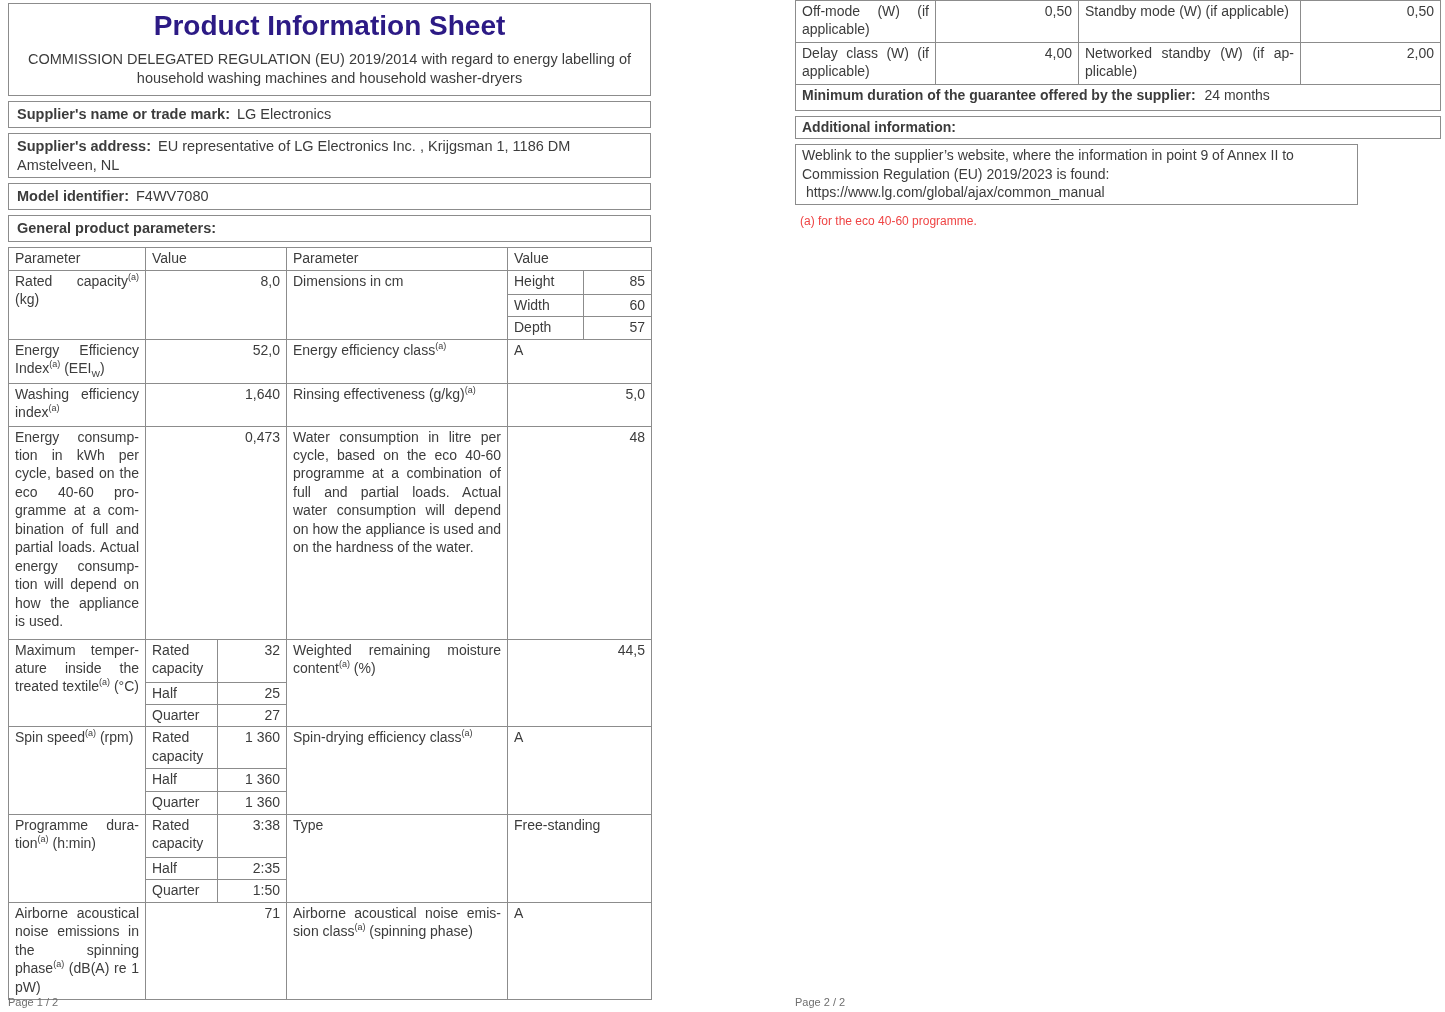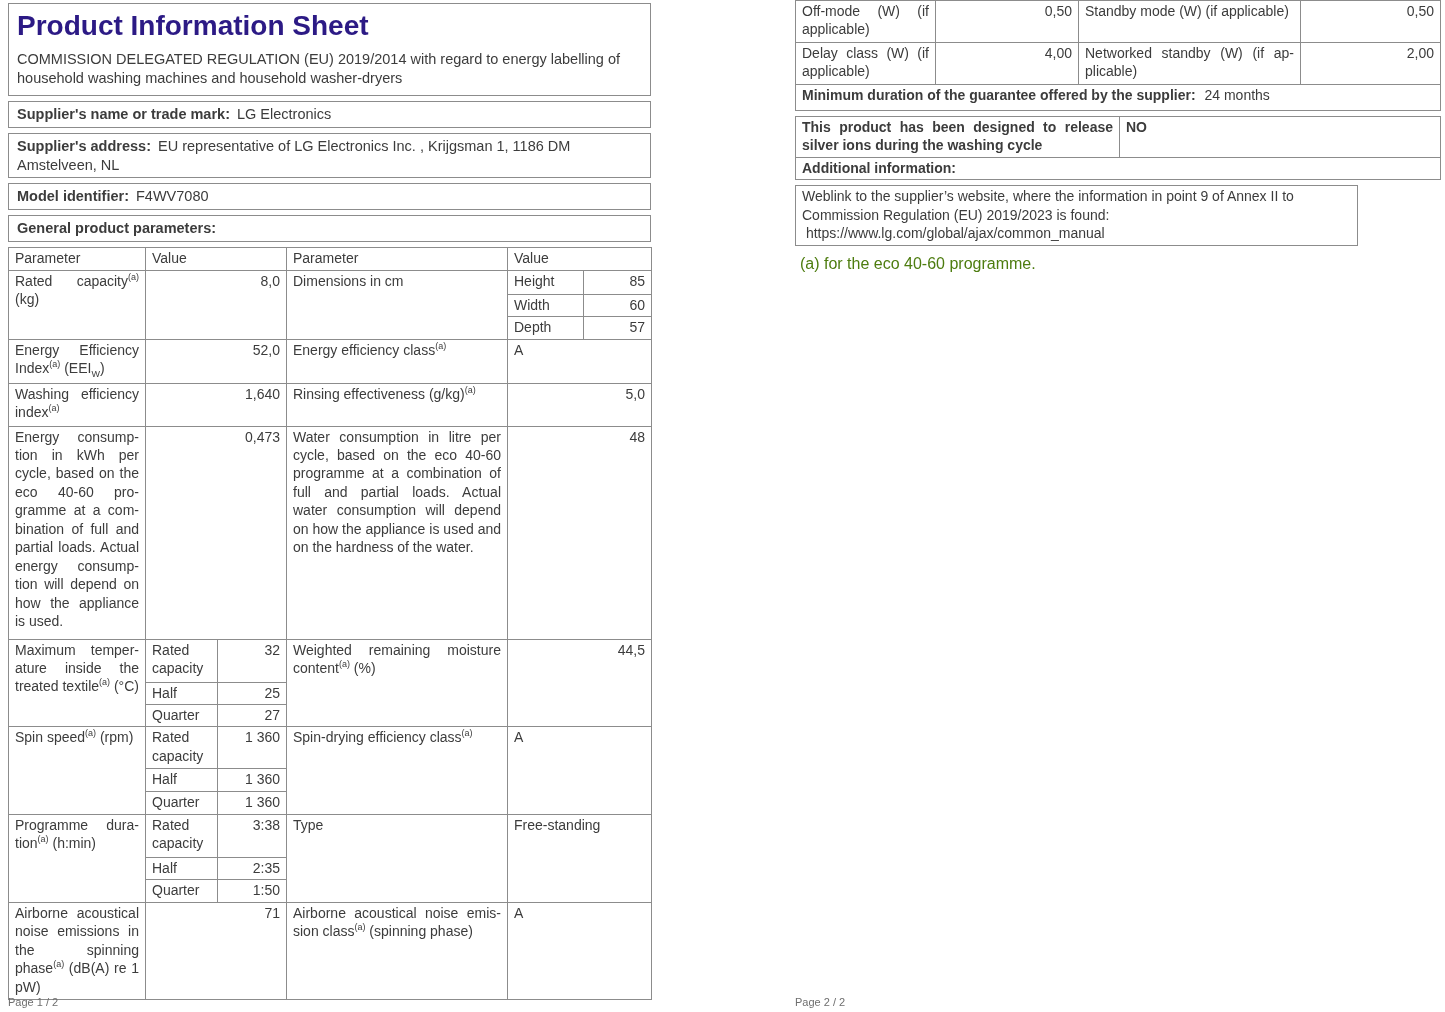--- a/index.html
+++ b/index.html
@@ -15,21 +15,21 @@
   .page1 { left: 8px; top: 3px; width: 643px; }
   .page2 { left: 795px; top: 0; width: 645px; }
 
   .box {
     border: 1px solid #8c8c8c;
     padding: 3px 8px;
     margin-bottom: 5px;
     font-size: 14.5px;
     line-height: 1.3;
   }
-  .title-box { padding: 5px 8px 7px; }
+  .title-box { padding: 5px 16px 7px; text-align: center; }
   .doc-title {
     font-size: 28px;
     font-weight: 700;
     color: #2c1a85;
     line-height: 1.15;
     margin: 1px 0 8px 0;
   }
   .kv .lbl { font-weight: 700; margin-right: 7px; }
   .b { font-weight: 700; }
 
@@ -55,22 +55,22 @@
 
   tr.h21 { height: 21px; }  tr.h22 { height: 22px; }
   tr.h23 { height: 23px; }  tr.h24 { height: 24px; }
   tr.h26 { height: 26px; }  tr.h41 { height: 41px; }
   tr.h42 { height: 42px; }  tr.h43 { height: 43px; }
   tr.h44 { height: 44px; }  tr.h46 { height: 46px; }
   tr.h97 { height: 97px; }  tr.h213 { height: 213px; padding-left: 36px; }
 
   .p2t { width: 563px; margin-bottom: 5px; }
   .footnote {
-    font-size: 16px;
-    color: #4d7c0f;
+    font-size: 12px;
+    color: #ef4444;
     margin-top: 9px;
     padding-left: 5px;
   }
   .pagefooter {
     position: absolute;
     top: 996px;
     font-size: 11px;
     color: #6e6e6e;
   }
   .pf1 { left: 8px; width: 643px; }
@@ -244,24 +244,20 @@
       </tr>
     </tbody>
   </table>
 
   <table class="p2t">
     <colgroup>
       <col style="width:324px">
         <col style="width:321px">
     </colgroup>
     <tbody>
-      <tr class="h41">
-        <td class="b just">This product has been designed to release silver ions during the washing cycle</td>
-        <td class="b">NO</td>
-      </tr>
       <tr class="h22">
         <td colspan="2" class="b">Additional information:</td>
       </tr>
     </tbody>
   </table>
 
   <table class="p2t">
     <tbody>
       <tr class="h46">
         <td>Weblink to the supplier’s website, where the information in point 9 of Annex II to Commission Regulation (EU) 2019/2023 is found: &nbsp;https://www.lg.com/global/ajax/common_manual</td>

